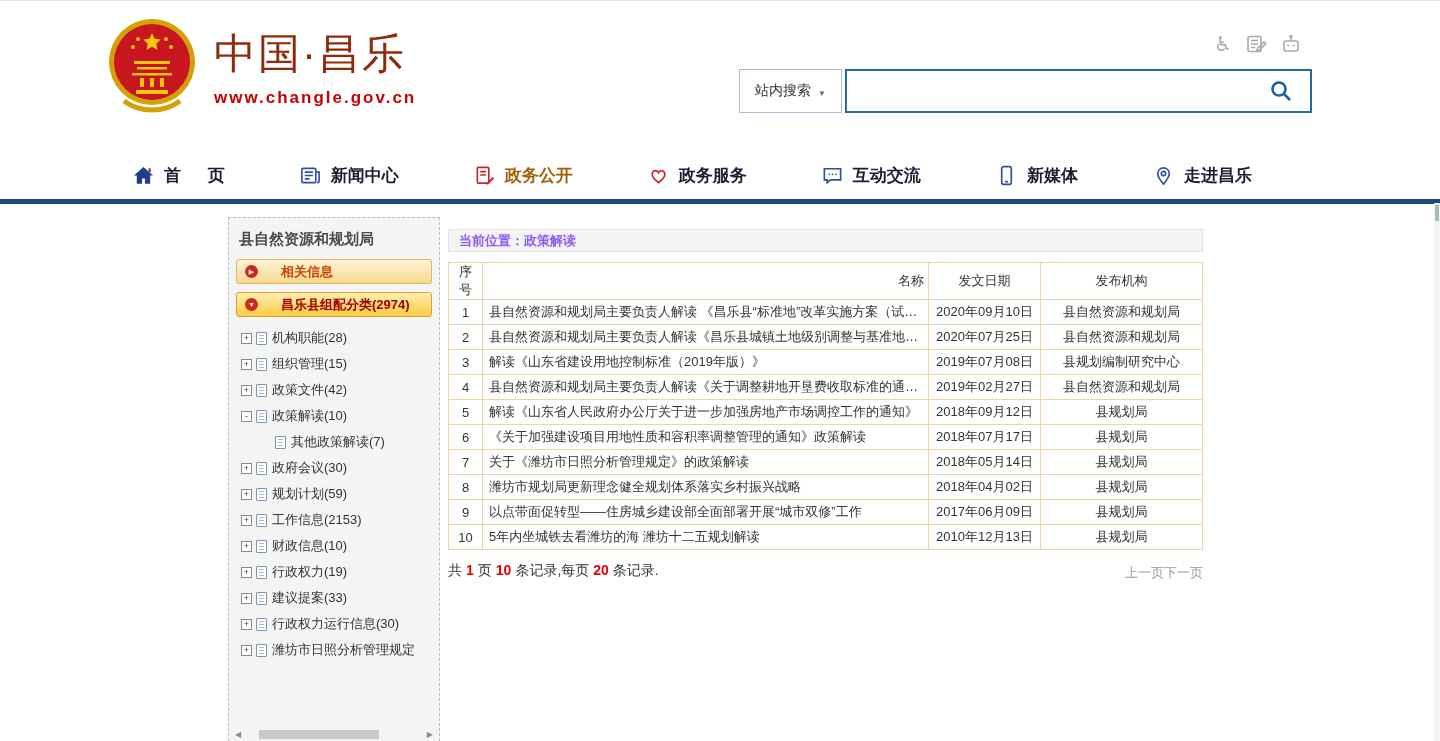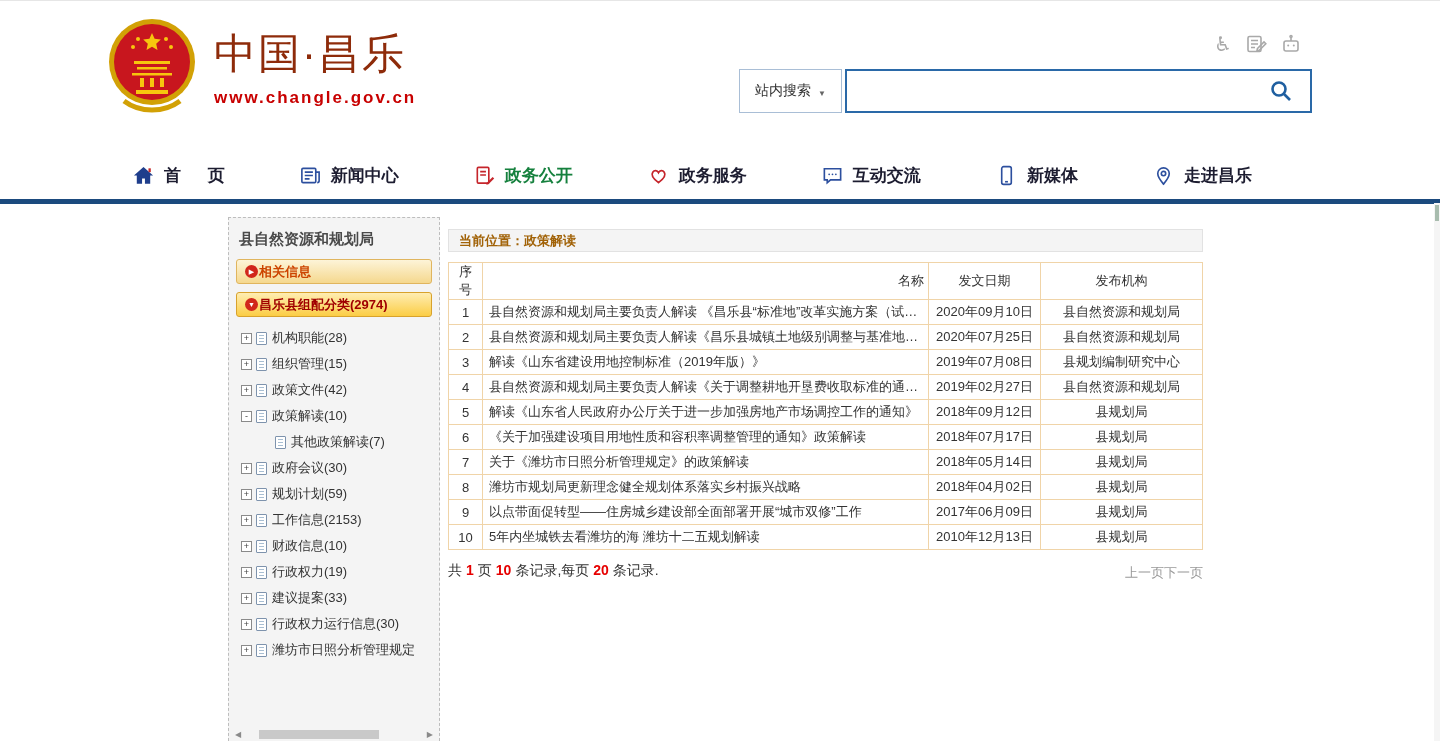--- a/index.html
+++ b/index.html
@@ -21,29 +21,29 @@
   .search { position:absolute; left:739px; top:68px; display:flex; align-items:stretch; height:44px; }
   .scope { width:103px; border:1px solid #a9bed6; background:#fff; display:flex; align-items:center; justify-content:center; gap:7px; font-size:14px; color:#333; margin-right:3px; cursor:pointer; }
   .caret::before { content:"▼"; font-size:8px; color:#666; }
   .searchbox { width:467px; border:2px solid #2a69a8; background:#fff; display:flex; }
   .search-input { flex:1; border:none; outline:none; font-size:15px; padding:0 10px; }
   .search-btn { width:58px; border:none; background:#fff; display:flex; align-items:center; justify-content:center; cursor:pointer; }
 
   
   .nav { position:absolute; top:150px; left:0; right:0; height:48px; background:#fff; display:flex; align-items:center; justify-content:space-between; padding:0 188px 0 132px; }
   .nav-item { display:flex; align-items:flex-end; gap:9px; font-size:17px; font-weight:600; color:#1c1c30; cursor:pointer; white-space:nowrap; }
-  .nav-item.red .nav-label { color:#15803d; }
+  .nav-item.red .nav-label { color:#a16207; }
   .nav-item.home .nav-label { word-spacing:22px; }
   .nico { width:23px; height:23px; flex:none; }
   .nav-underline { position:absolute; top:198px; left:0; width:100%; height:5px; background:#1b4a7e; }
 
   
   .sidebar { position:absolute; left:228px; top:216px; width:212px; bottom:0; background:#f4f4f4; border:1px dashed #bdbdbd; border-bottom:none; }
   .sb-title { font-size:15px; font-weight:bold; color:#4a4a4a; padding:12px 10px 10px; }
-  .sb-btn { margin:0 7px 8px; height:25px; border-radius:3px; display:flex; align-items:center; gap:1px; padding:0 8px; cursor:pointer; font-size:13px; font-weight:bold; }
+  .sb-btn { margin:0 7px 8px; height:25px; border-radius:3px; display:flex; align-items:center; gap:23px; padding:0 8px; cursor:pointer; font-size:13px; font-weight:bold; }
   .sb-btn.related { background:linear-gradient(#fdf4d8,#f5d88e); border:1px solid #e0b55e; color:#cc4400; }
   .sb-btn.category { background:linear-gradient(#ffedb2,#fbcd45); border:1px solid #d8a22c; color:#a00000; }
   .rc { width:13px; height:13px; border-radius:50%; background:#d1261b; color:#fff; display:inline-flex; align-items:center; justify-content:center; flex:none; }
   .rc::before { font-size:7px; line-height:1; }
   .rc-right::before { content:"▶"; }
   .rc-down::before { content:"▼"; }
 
   .tree { list-style:none; margin:4px 0 0; padding:0 0 0 12px; }
   .tree li { display:flex; align-items:center; height:26px; font-size:13px; color:#333; cursor:pointer; white-space:nowrap; overflow:hidden; }
   .tree li.child { padding-left:30px; }
@@ -54,21 +54,21 @@
   .doc::before { content:""; position:absolute; left:2px; right:2px; top:2px; height:1px; background:#a8bed2; box-shadow:0 3px 0 #a8bed2, 0 6px 0 #a8bed2; }
 
   .sb-hscroll { position:absolute; left:4px; right:4px; bottom:1px; height:11px; }
   .hs-arrow { position:absolute; top:1px; font-size:8px; color:#8a8a8a; line-height:10px; cursor:pointer; }
   .hs-arrow.left { left:2px; } .hs-arrow.left::before { content:"◀"; }
   .hs-arrow.right { right:2px; } .hs-arrow.right::before { content:"▶"; }
   .hs-thumb { position:absolute; left:26px; top:1px; width:120px; height:9px; background:#c9c9c9; cursor:pointer; }
 
   
   .main { position:absolute; left:448px; top:228px; width:755px; }
-  .breadcrumb { height:23px; line-height:21px; background:#f4f4f4; border:1px solid #e2e2e2; font-size:13px; font-weight:bold; color:#a16207; padding-left:10px; }
+  .breadcrumb { height:23px; line-height:21px; background:#f4f4f4; border:1px solid #e2e2e2; font-size:13px; font-weight:bold; color:#8b5cf6; padding-left:10px; }
   .list-table { width:100%; border-collapse:collapse; margin-top:10px; font-size:13px; color:#333; table-layout:fixed; }
   .list-table th { border:1px solid #f0d4a8; height:27px; font-weight:400; text-align:center; padding:0 4px; }
   .list-table td { border:1px solid #f0d4a8; height:25px; padding:0 6px; }
   .c-num  { width:34px; text-align:center; }
   .c-date { width:112px; text-align:center; }
   .c-org  { width:162px; text-align:center; }
   .c-title{ text-align:left; overflow:hidden; white-space:nowrap; text-overflow:ellipsis; }
   .title-link { cursor:pointer; }
 
   .pager { margin-top:12px; font-size:14px; color:#333; position:relative; height:20px; }

